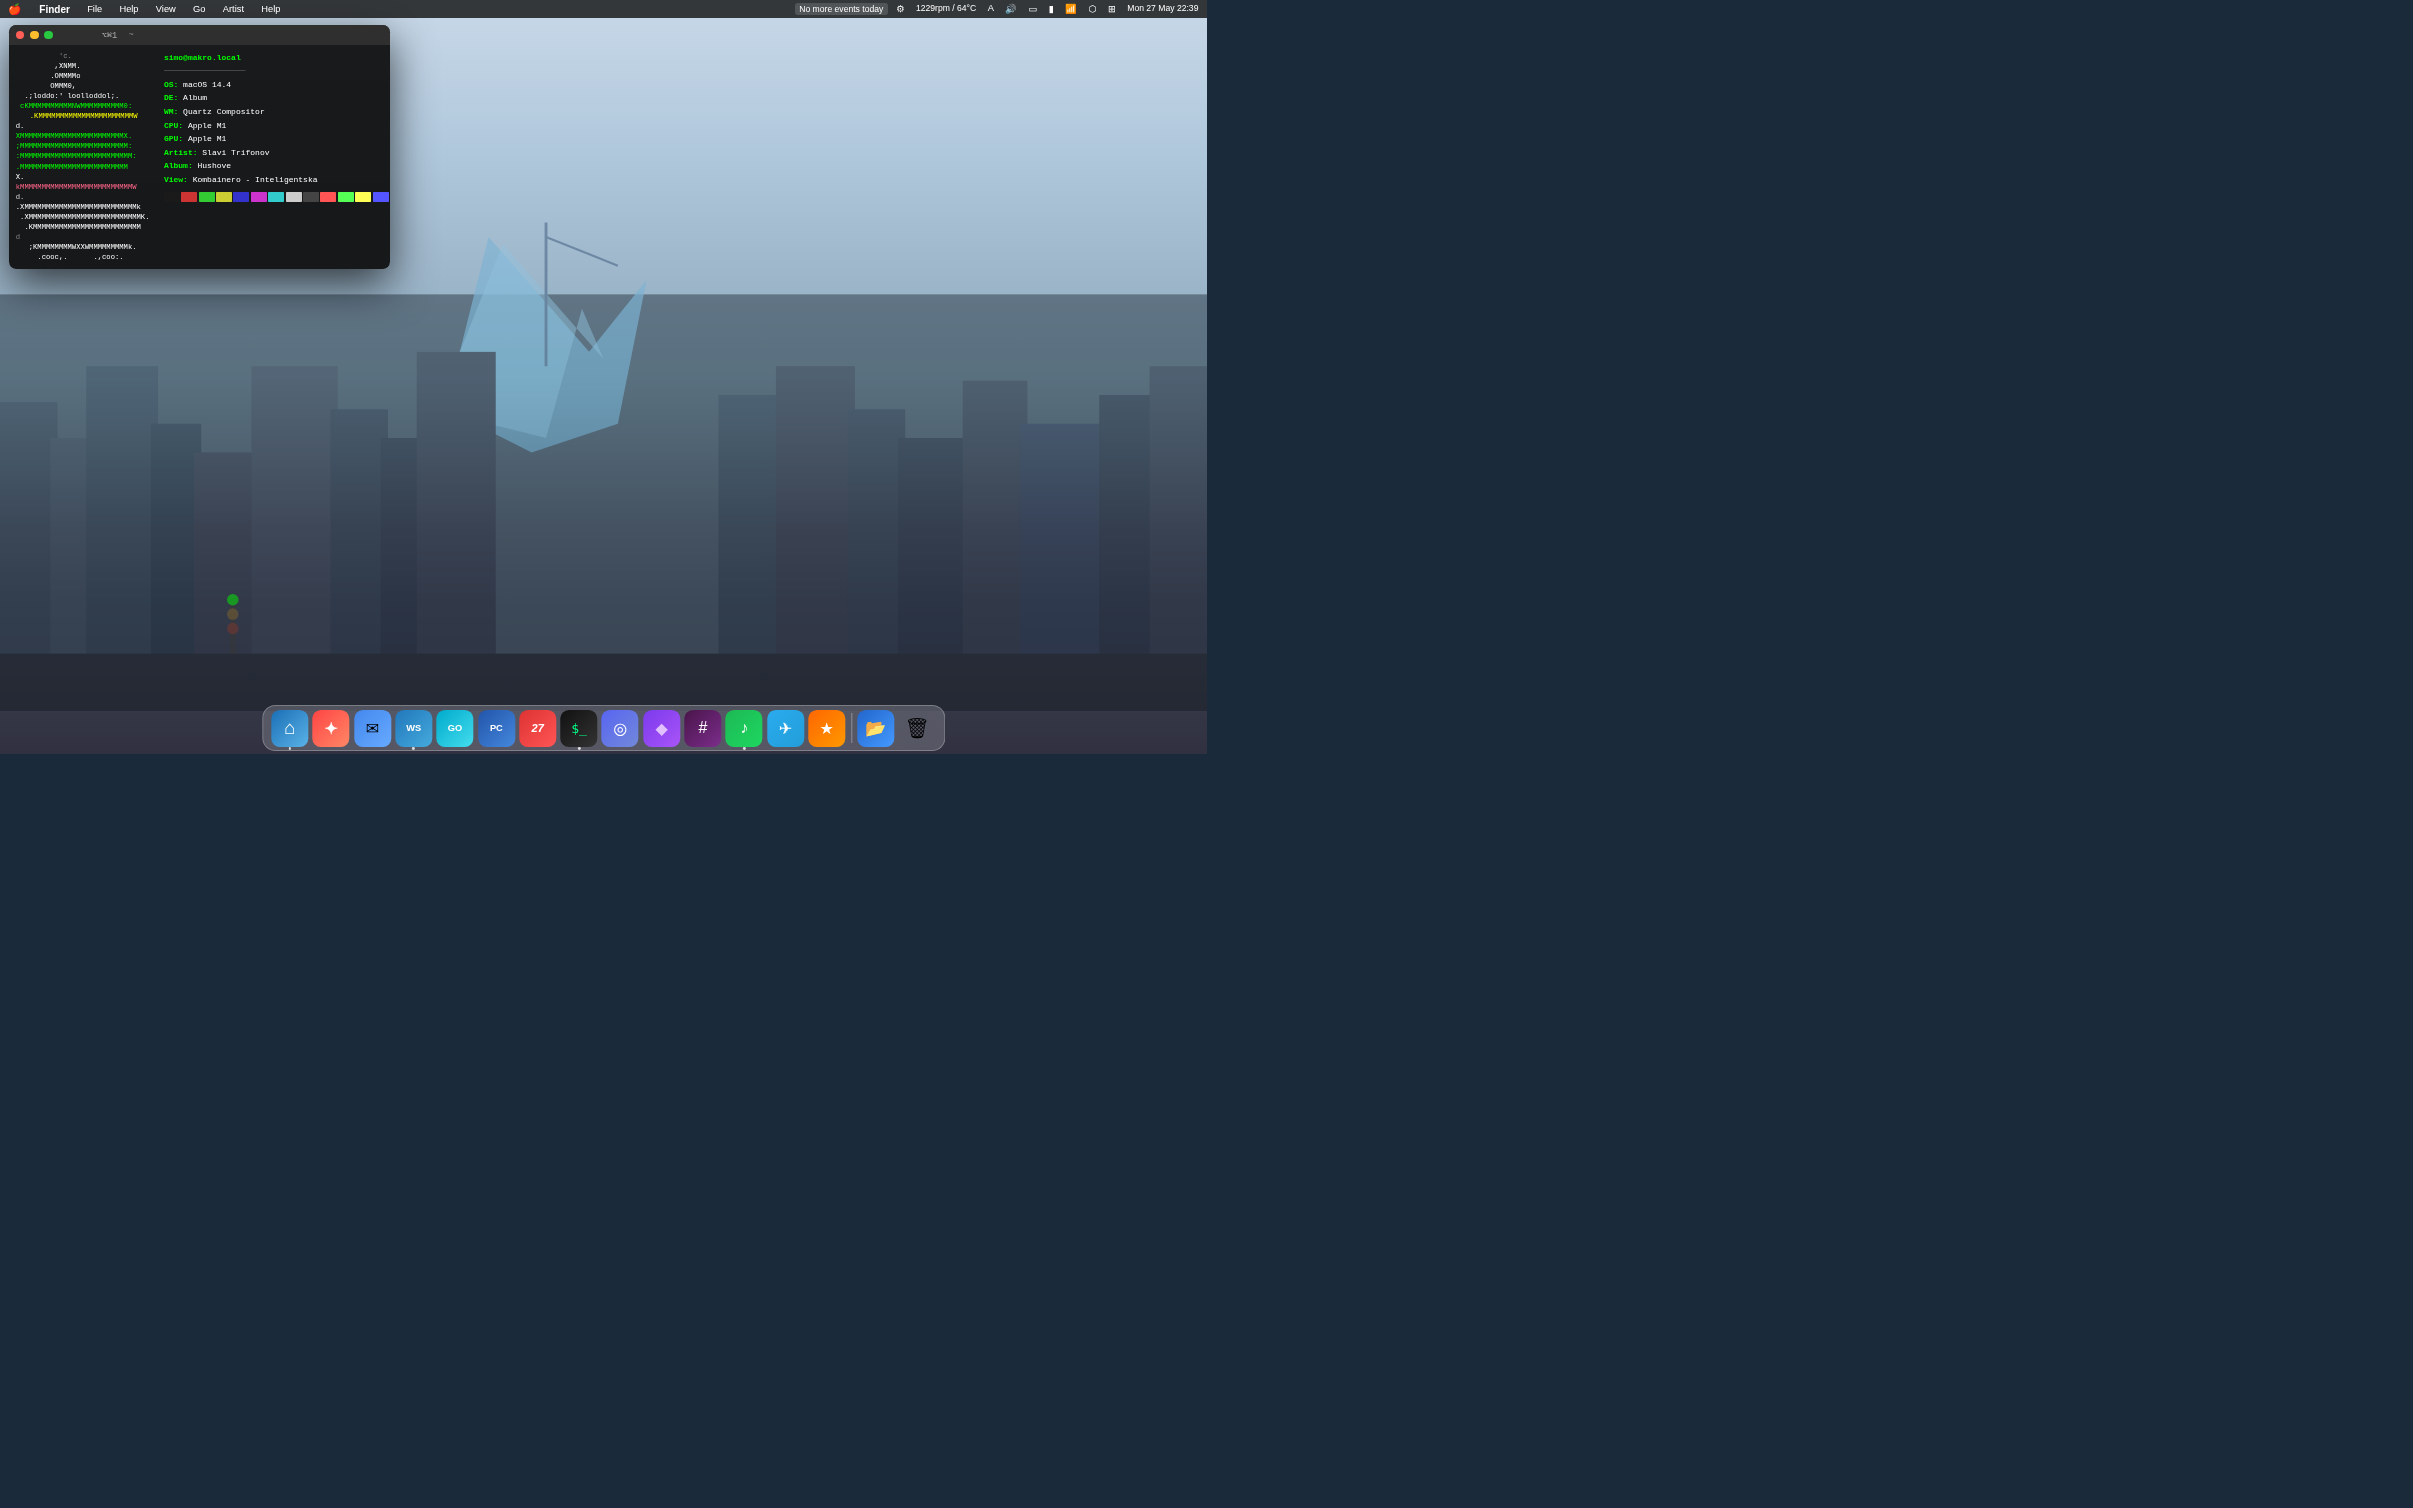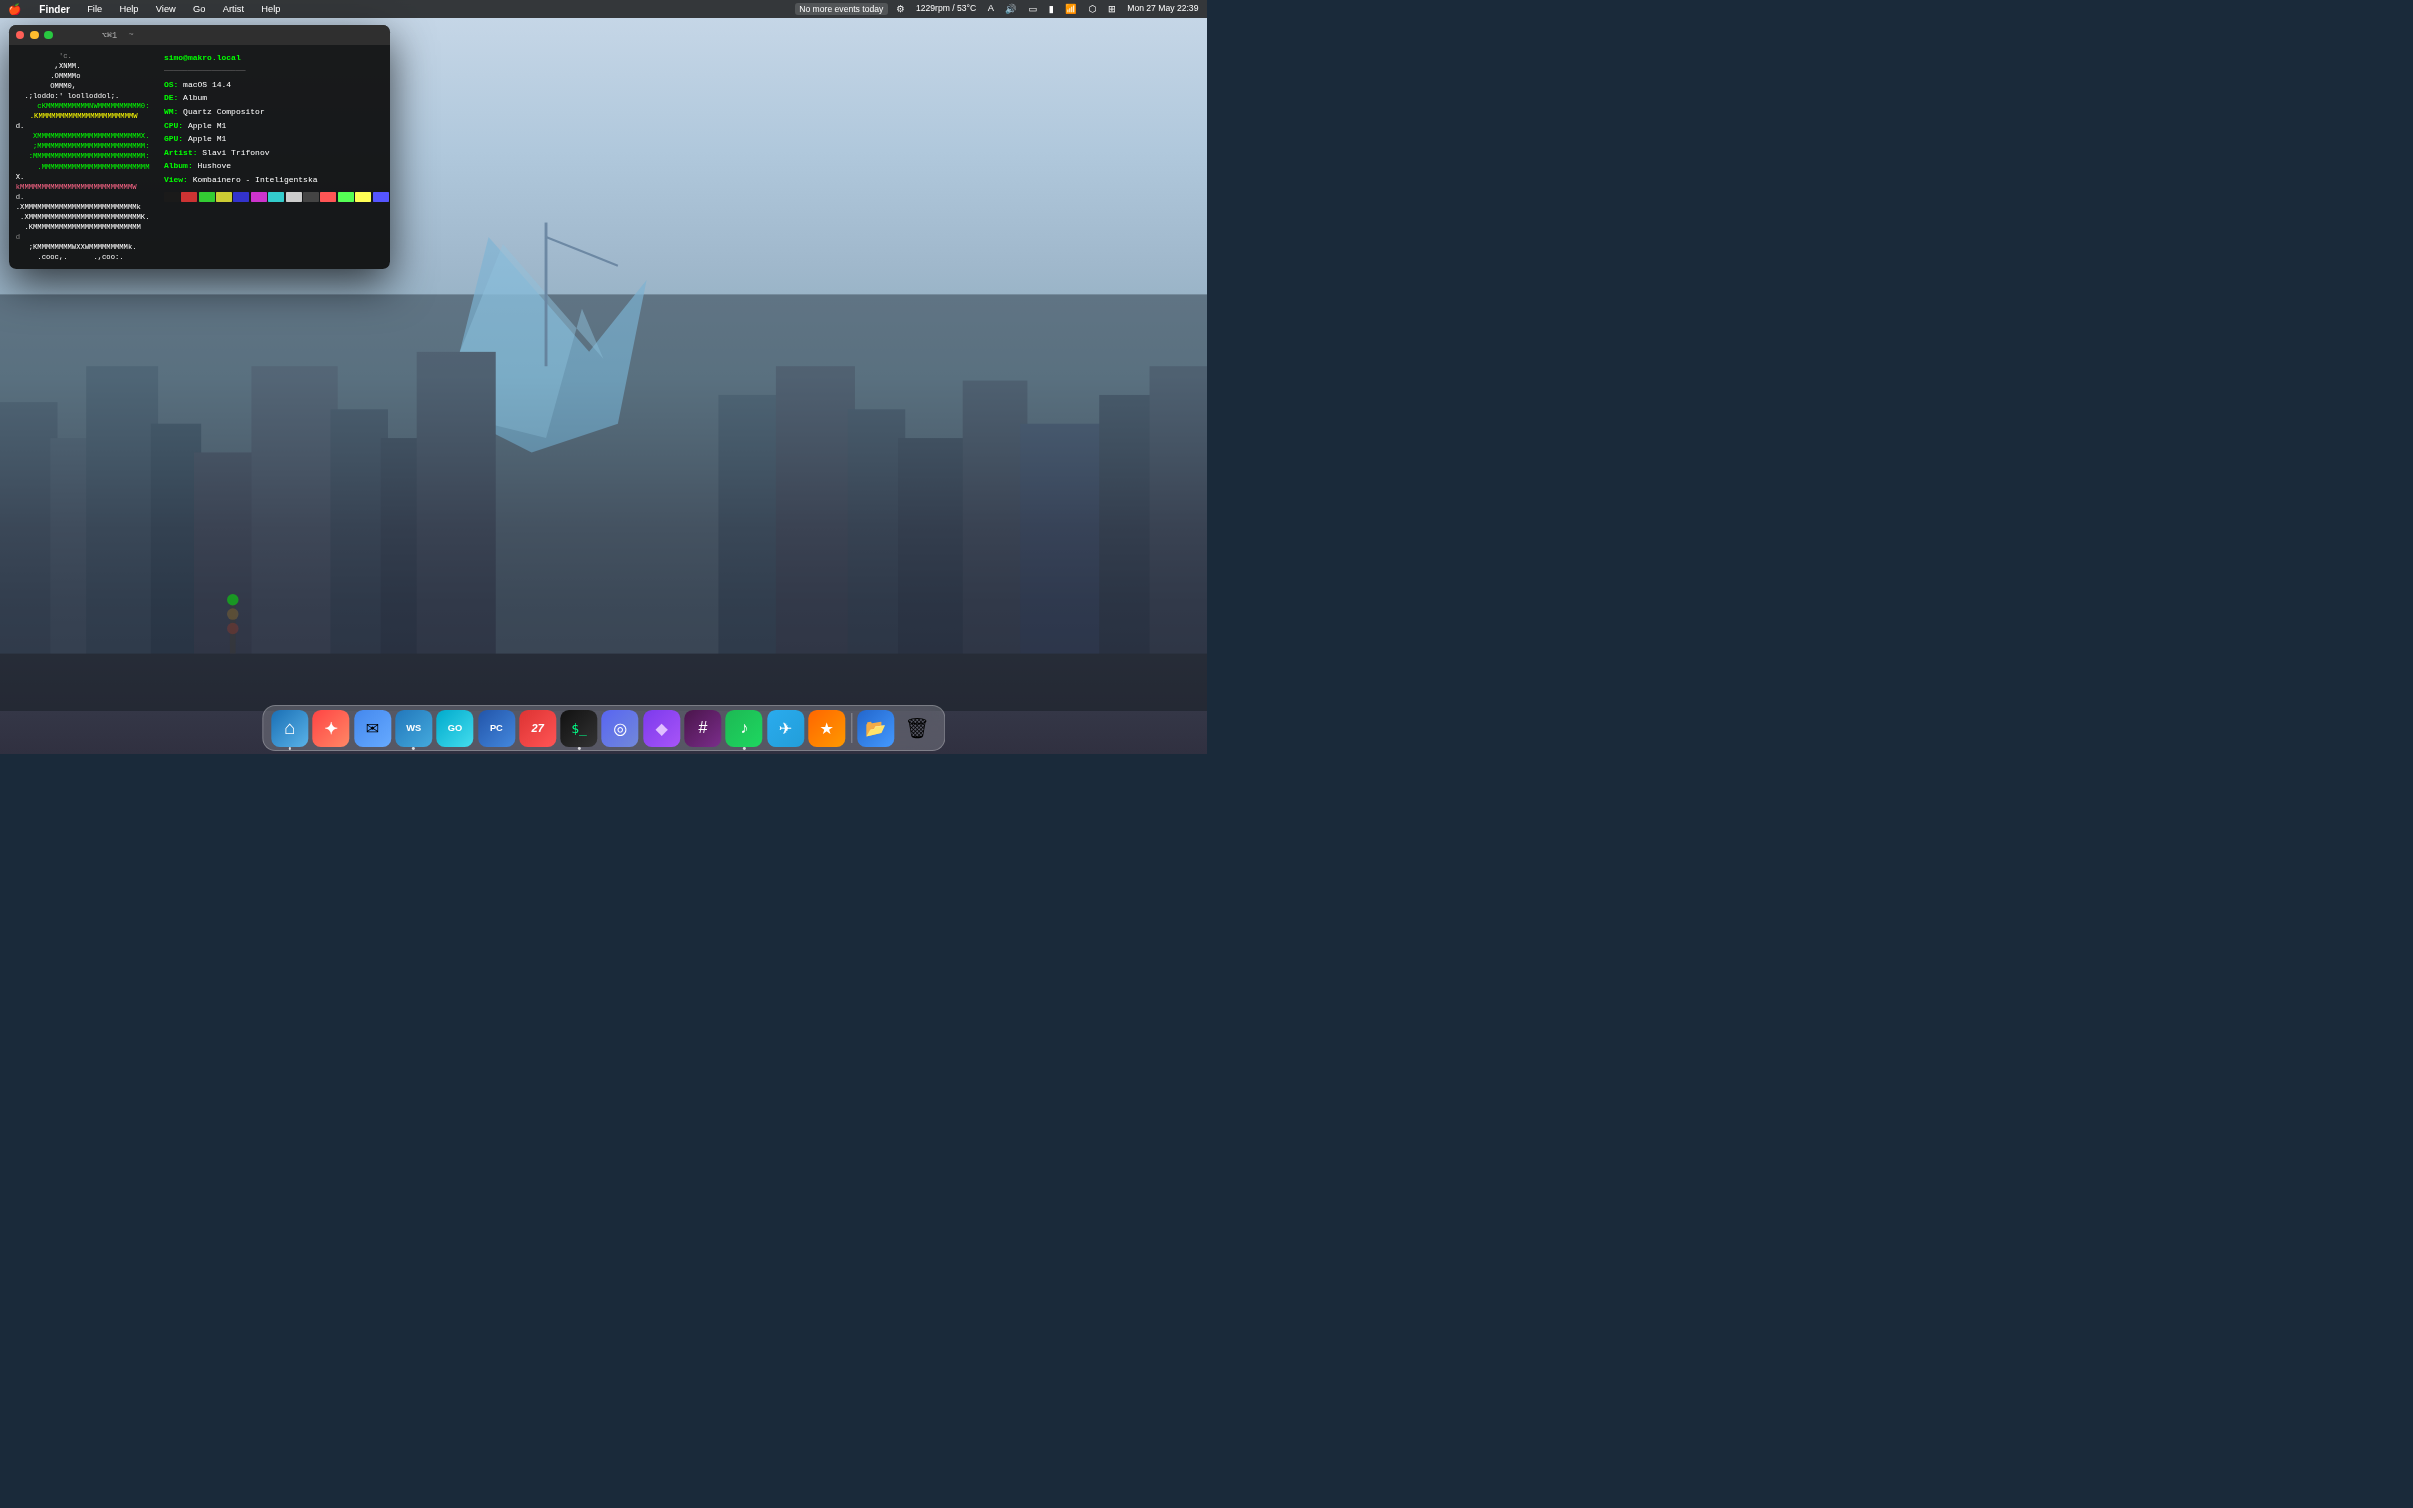--- a/index.html
+++ b/index.html
@@ -110,21 +110,21 @@
       color: #aaa;
     }
     #terminal-body {
       flex: 1;
       padding: 5.7px 7.2px;
       overflow: hidden;
       line-height: 1.5;
       color: #d0d0d0;
     }
     .t-white { color: #ffffff; }
-    .t-green { color: #00ff00; text-align: right; }
+    .t-green { color: #00ff00; }
     .t-yellow { color: #ffff00; margin-left: 14px; }
     .t-pink { color: #ff6688; }
     .t-bold { font-weight: bold; }
     .t-dim { color: #888; }
 
     
     .nf-line { white-space: pre; display: block; }
 
     
     .color-bar {
@@ -255,21 +255,21 @@
     <span class="menu-item">File</span>
     <span class="menu-item">Help</span>
     <span class="menu-item">View</span>
     <span class="menu-item">Go</span>
     <span class="menu-item">Artist</span>
     <span class="menu-item">Help</span>
   </div>
   <div id="menubar-right">
     <span class="no-events-badge menu-item">No more events today</span>
     <span class="menubar-icon menu-item">⚙</span>
-    <span class="menu-item">1229rpm / 53°C</span>
+    <span class="menu-item">1229rpm / 64°C</span>
     <span class="menubar-icon menu-item">A</span>
     <span class="menubar-icon menu-item">🔊</span>
     <span class="menubar-icon menu-item">▭</span>
     <span class="menubar-icon menu-item">▮</span>
     <span class="menubar-icon menu-item">📶</span>
     <span class="menubar-icon menu-item">⬡</span>
     <span class="menubar-icon menu-item">⊞</span>
     <span class="menu-item">Mon 27 May  22:39</span>
   </div>
 </div>

